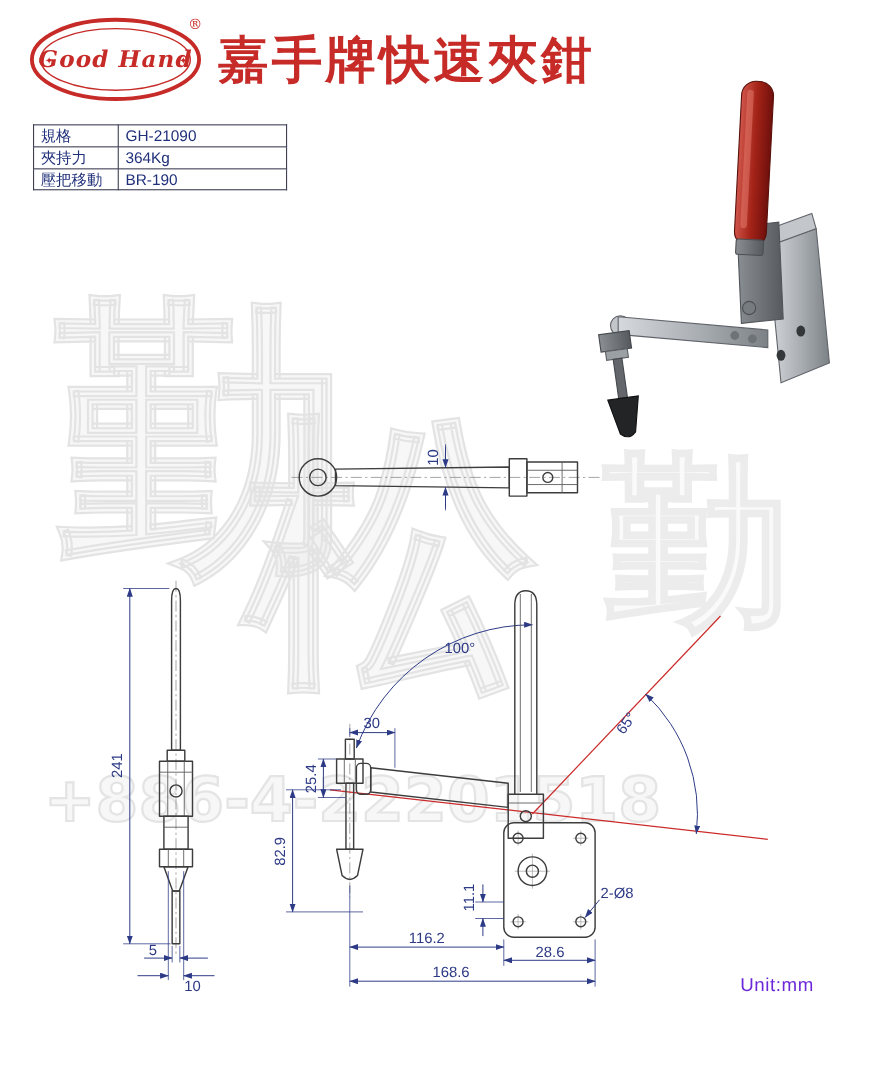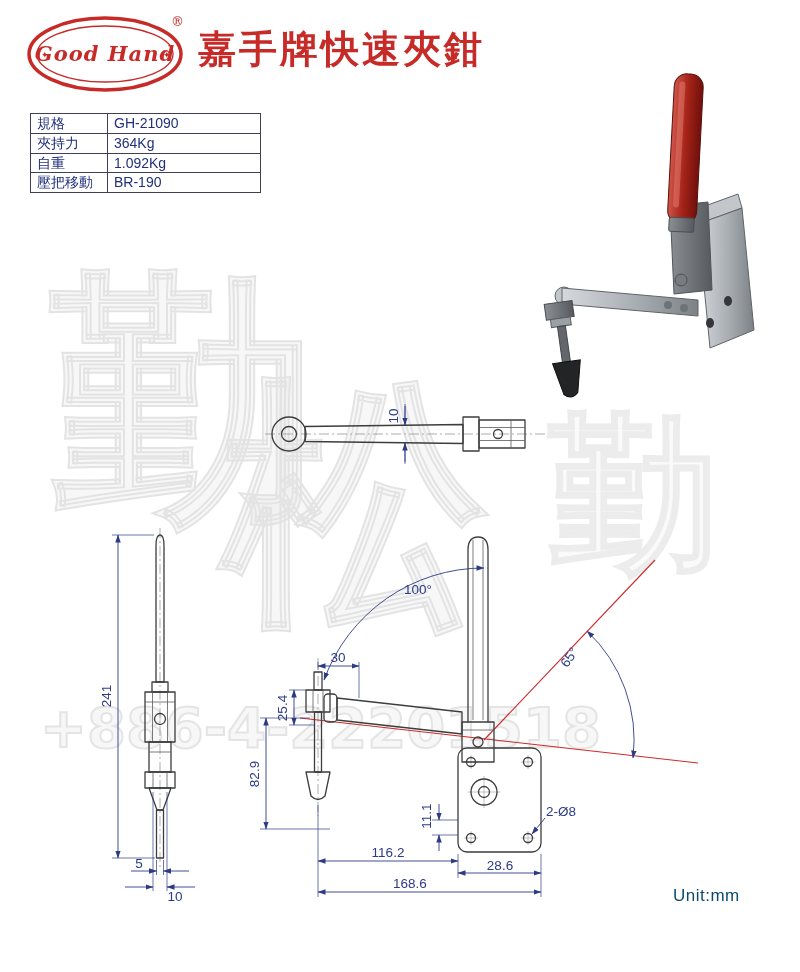--- a/index.html
+++ b/index.html
@@ -4,27 +4,27 @@
 <style>
   :root{
     --accent:#c62b28; --dim:#2d3a86; --tabletext:#20307a;
     --line:#3d3d3d; --redc:#cc2a2a;
   }
   *{margin:0;padding:0;box-sizing:border-box;}
   html,body{background:#fff;}
   .page{position:relative;width:800px;height:972px;background:#fff;overflow:hidden;
         font-family:"Liberation Sans",sans-serif;}
   .title{position:absolute;left:198px;top:24px;font-family:"DejaVu Serif",serif;
-        font-size:38px;font-weight:700;letter-spacing:3px;color:var(--accent);z-index:2;}
+        font-size:46px;font-weight:700;letter-spacing:3px;color:var(--accent);z-index:2;}
   table.spec{position:absolute;left:30px;top:113px;border-collapse:collapse;z-index:2;}
   table.spec td{border:1px solid #3f3f56;font-size:14px;color:var(--tabletext);
         padding:1px 6px;height:19px;line-height:1.2;white-space:nowrap;}
   td.lbl{width:77px;}
   td.val{width:153px;}
-  .unit{position:absolute;left:673px;top:886px;font-size:17px;color:#0c4a6e;
+  .unit{position:absolute;left:673px;top:886px;font-size:17px;color:#6d28d9;
         letter-spacing:.5px;z-index:2;}
   .wm{position:absolute;z-index:0;pointer-events:none;user-select:none;}
   .wm-char{font-family:"DejaVu Serif",serif;font-weight:700;line-height:1;
         color:rgba(230,230,230,.30);-webkit-text-stroke:2px #e3e3e3;}
   #wm1{left:50px;top:266px;font-size:265px;}
   #wm2{left:222px;top:372px;font-size:265px;}
   #wm3{left:548px;top:408px;font-size:170px;color:rgba(236,236,236,.28);
         -webkit-text-stroke:1.5px #ececec;}
   .wm-phone{left:40px;top:700px;font-size:56px;font-weight:700;line-height:1;
         color:rgba(228,228,228,.30);-webkit-text-stroke:2px #e4e4e4;
@@ -77,24 +77,20 @@
     <tbody>
       <tr>
           <td class="lbl">規格</td>
           <td class="val">GH-21090</td>
         </tr>
       <tr>
           <td class="lbl">夾持力</td>
           <td class="val">364Kg</td>
         </tr>
       <tr>
-          <td class="lbl">自重</td>
-          <td class="val">1.092Kg</td>
-        </tr>
-      <tr>
           <td class="lbl">壓把移動</td>
           <td class="val">BR-190</td>
         </tr>
     </tbody>
   </table>
 
   <svg class="view" style="left:518px;top:58px" width="272" height="350" viewBox="0 0 272 350">
     <defs>
       <linearGradient id="gMetal" x1="0" y1="0" x2="1" y2="0">
         <stop offset="0" stop-color="#d6d9dc"></stop>

